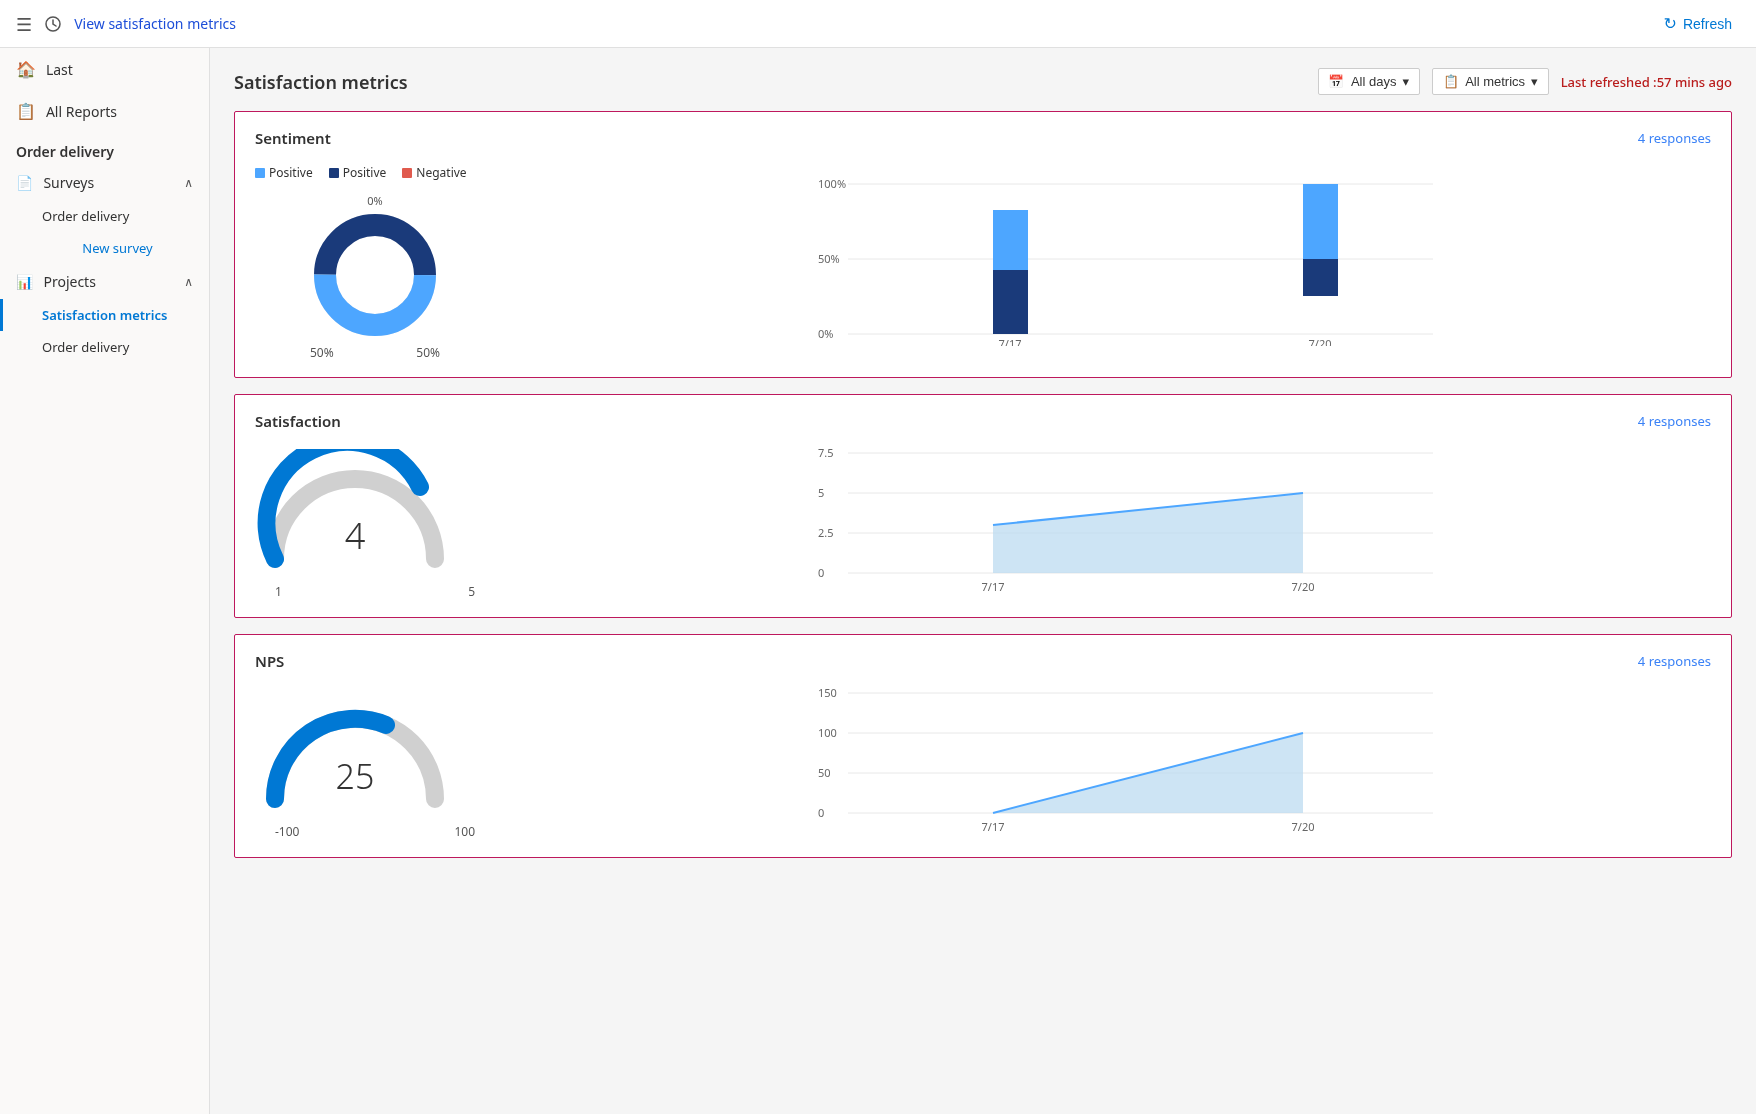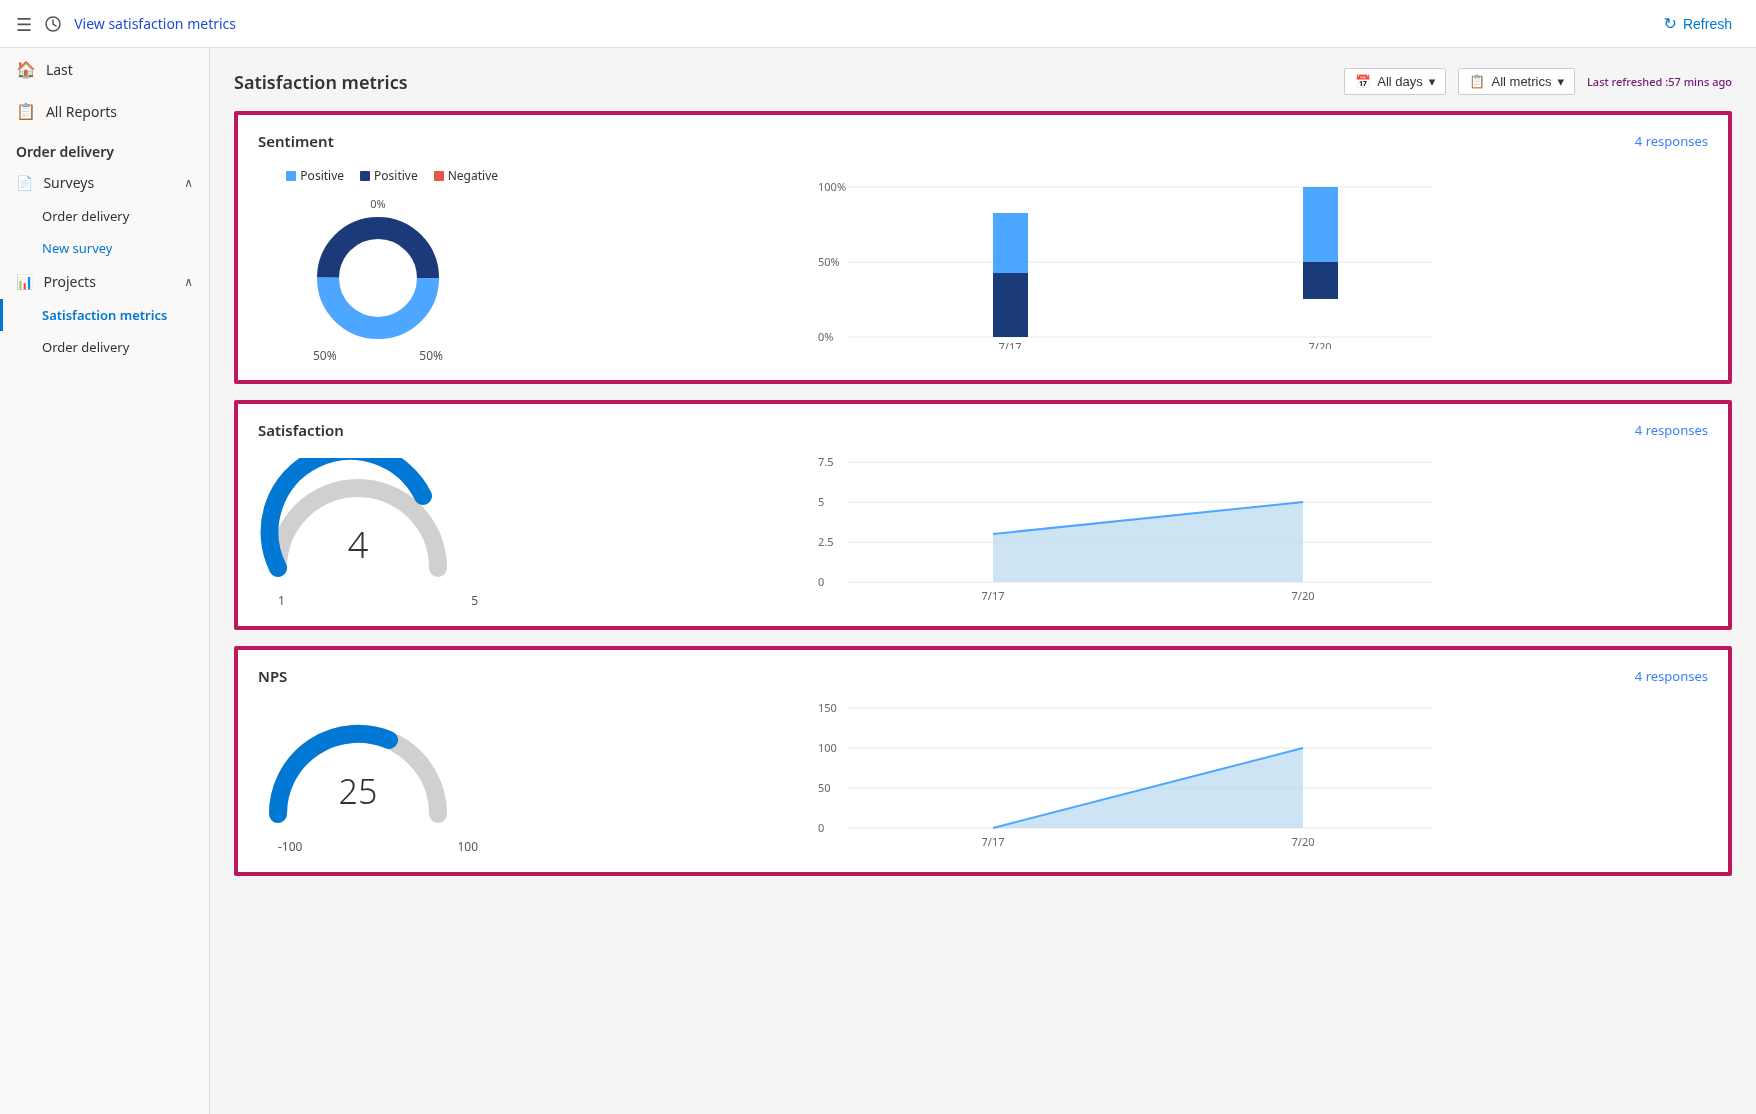--- a/index.html
+++ b/index.html
@@ -44,56 +44,56 @@
       display: flex; align-items: center; justify-content: space-between;
       padding: 8px 16px; cursor: pointer; color: #333;
     }
     .sidebar-group-header-left { display: flex; align-items: center; gap: 10px; }
     .chevron { font-size: 12px; color: #555; }
 
     .sidebar-sub-item {
       padding: 7px 16px 7px 42px; cursor: pointer; color: #333; font-size: 13px;
     }
     .sidebar-sub-item.active { color: #0078d4; font-weight: 600; border-left: 3px solid #0078d4; padding-left: 39px; }
-    .sidebar-sub-item.selected { color: #0078d4; }
+    .sidebar-sub-item.selected { color: #0078d4; text-align: center; }
 
     
     .main-content { flex: 1; overflow-y: auto; padding: 20px 24px; }
 
     .page-header {
       display: flex; align-items: center; justify-content: space-between;
       margin-bottom: 16px;
     }
     .page-title { font-size: 18px; font-weight: 600; }
     .page-controls { display: flex; align-items: center; gap: 12px; }
 
     .filter-btn {
       display: flex; align-items: center; gap: 6px;
       border: 1px solid #ccc; background: #fff; padding: 5px 10px;
       cursor: pointer; border-radius: 2px; font-size: 13px; color: #333;
     }
-    .last-refreshed { font-size: 11px; color: #701a75; font-weight: 500; }
+    .last-refreshed { font-size: 13px; color: #b91c1c; font-weight: 500; }
 
     
     .card {
-      background: #fff; border: 4px solid #be185d; border-radius: 2px;
+      background: #fff; border: 1px solid #be185d; border-radius: 2px;
       padding: 16px 20px; margin-bottom: 16px;
     }
     .card-header {
       display: flex; align-items: center; justify-content: space-between;
       margin-bottom: 16px;
     }
     .card-title { font-size: 15px; font-weight: 600; }
     .card-responses { font-size: 13px; color: #3b82f6; }
 
     .card-body { display: flex; gap: 40px; align-items: center; }
     .chart-left { flex: 0 0 240px; }
     .chart-right { flex: 1; }
     .donut-labels { display: flex; justify-content: space-between; margin-top: 4px; font-size: 12px; color: #555; }
-    .legend { display: flex; gap: 16px; margin-bottom: 12px; font-size: 12px; justify-content: flex-end; }
+    .legend { display: flex; gap: 16px; margin-bottom: 12px; font-size: 12px; }
     .legend-item { display: flex; align-items: center; gap: 4px; }
     .legend-dot { width: 10px; height: 10px; border-radius: 1px; }
     .gauge-labels { display: flex; justify-content: space-between; margin-top: 4px; font-size: 12px; color: #555; width: 200px; margin: 0 auto; }
 
     svg text { font-family: 'Segoe UI', system-ui, sans-serif; }
   </style>
 </head>
 <body>
 
 <div class="top-bar">

